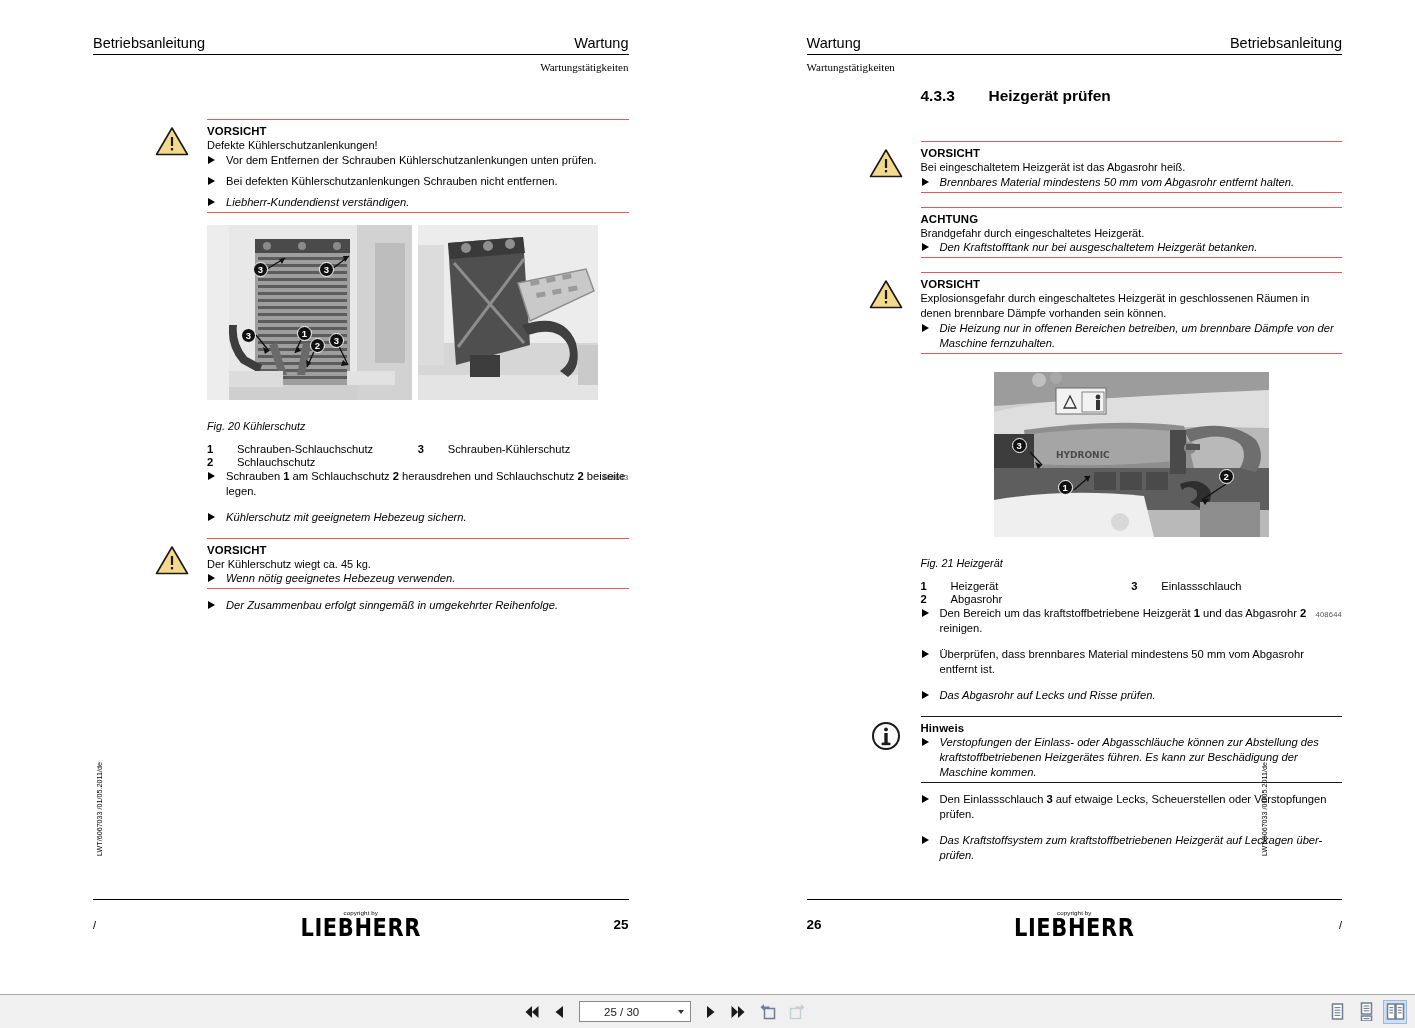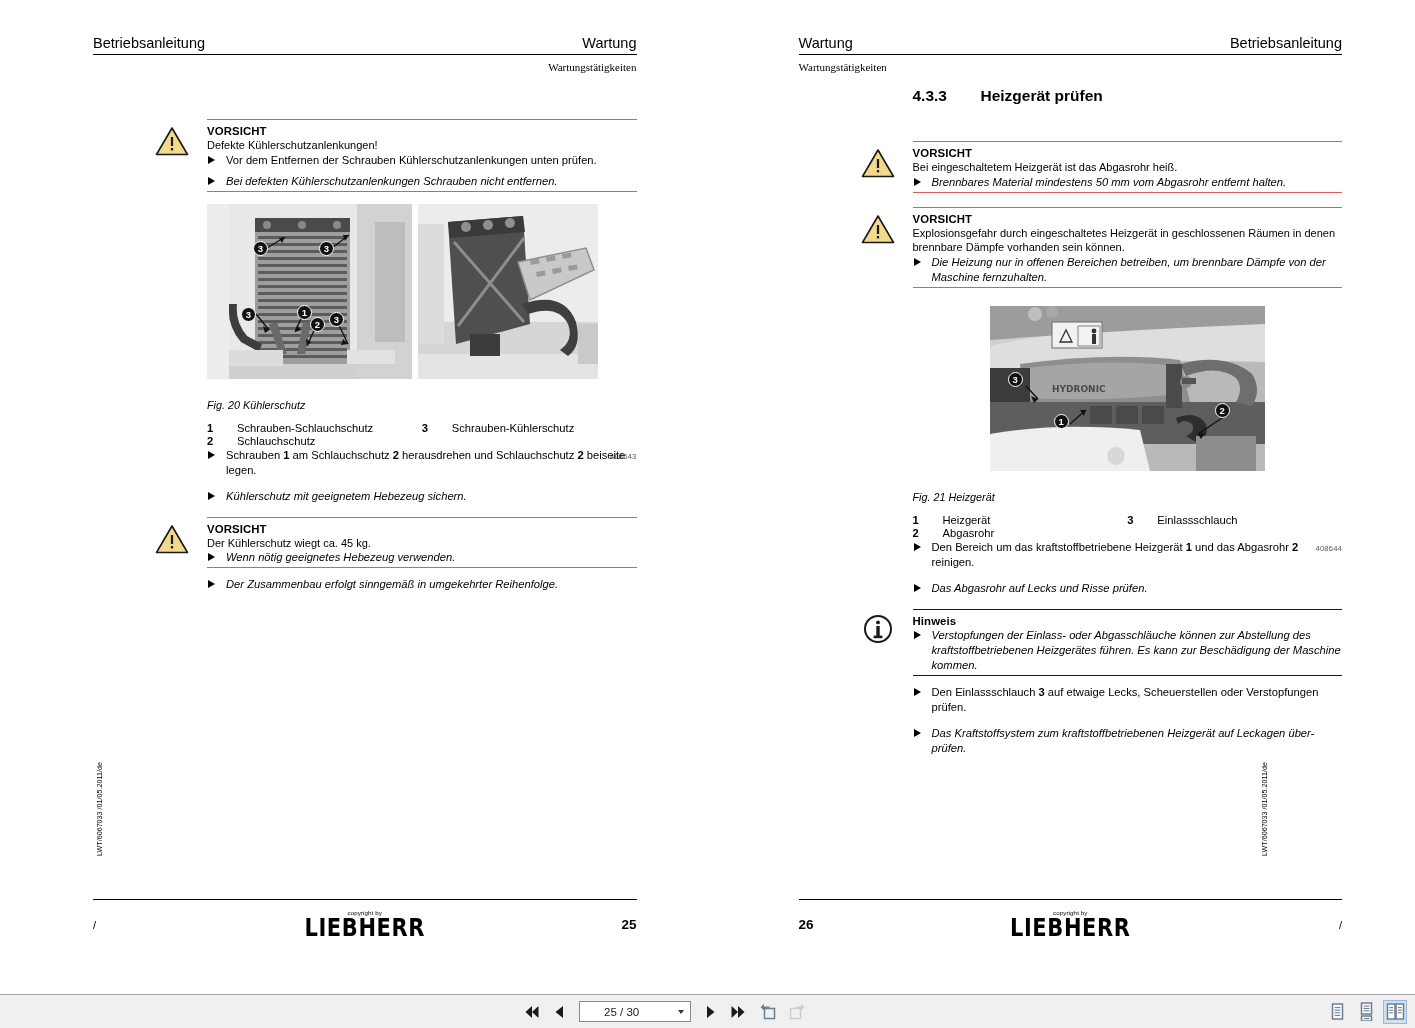--- a/index.html
+++ b/index.html
@@ -16,21 +16,21 @@
   }
 
   
   .viewer {
     position: absolute;
     left: 0; top: 0; right: 0;
     height: 994px;
     background: #ffffff;
     display: flex;
     justify-content: center;
-    gap: 0px;
+    gap: 8px;
     margin-left: 20px;
   }
 
   .page {
     position: relative;
     width: 690px;
     height: 994px;
     background: #ffffff;
     border: 1px solid #ffffff;
   }
@@ -337,20 +337,21 @@
                 <rect x="15.9" y="11" width="2.2" height="9" fill="#1a1a1a"></rect>
                 <rect x="15.9" y="22" width="2.2" height="2.4" fill="#1a1a1a"></rect>
               </svg>
             </span>
             <div class="adm-body">
               <div class="adm-title">VORSICHT</div>
               <div class="adm-text">Defekte Kühlerschutzanlenkungen!</div>
               <ul class="blist adm-list">
                 <li><span class="arrow"></span><span>Vor dem Entfernen der Schrauben Kühlerschutzanlenkungen unten prüfen.</span></li>
                 <li><span class="arrow"></span><span>Bei defekten Kühlerschutzanlenkungen Schrauben nicht entfernen.</span></li>
+                <li><span class="arrow"></span><span>Liebherr-Kundendienst verständigen.</span></li>
               </ul>
             </div>
           </div>
 
           <div class="figure">
             <div class="figbox">
 
               <div class="figpane" style="width:205px">
                 <svg class="photo" viewBox="0 0 205 175" preserveAspectRatio="none">
                   <rect width="205" height="175" fill="#e8e8e8"></rect>
@@ -537,20 +538,29 @@
             </span>
             <div class="adm-body">
               <div class="adm-title">VORSICHT</div>
               <div class="adm-text">Bei eingeschaltetem Heizgerät ist das Abgasrohr heiß.</div>
               <ul class="blist adm-list">
                 <li><span class="arrow"></span><span>Brennbares Material mindestens 50 mm vom Abgasrohr entfernt halten.</span></li>
               </ul>
             </div>
           </div>
 
+          <div class="adm" style="margin-top:14px">
+            <div class="adm-body">
+              <div class="adm-title">ACHTUNG</div>
+              <div class="adm-text">Brandgefahr durch eingeschaltetes Heizgerät.</div>
+              <ul class="blist adm-list">
+                <li><span class="arrow"></span><span>Den Kraftstofftank nur bei ausgeschaltetem Heizgerät betanken.</span></li>
+              </ul>
+            </div>
+          </div>
 
           <div class="adm" style="margin-top:14px">
             <span class="adm-icon">
               <svg viewBox="0 0 34 30" width="34" height="30">
                 <path d="M17 2 L32.5 28.5 L1.5 28.5 Z" fill="#f3d98b" stroke="#1a1a1a" stroke-width="1.6" stroke-linejoin="round"></path>
                 <rect x="15.9" y="11" width="2.2" height="9" fill="#1a1a1a"></rect>
                 <rect x="15.9" y="22" width="2.2" height="2.4" fill="#1a1a1a"></rect>
               </svg>
             </span>
             <div class="adm-body">
@@ -628,20 +638,21 @@
                 <div class="legrow">
                   <span class="k">3</span>
                   <span>Einlassschlauch</span>
                 </div>
               </div>
             </div>
           </div>
 
           <ul class="blist loose steps">
             <li><span class="arrow"></span>Den Bereich um das kraftstoffbetriebene Heizgerät <b class="ref">1</b> und das Abgasrohr <b class="ref">2</b> reinigen.</li>
+            <li><span class="arrow"></span><span>Überprüfen, dass brennbares Material mindestens 50 mm vom Abgasrohr entfernt ist.</span></li>
             <li><span class="arrow"></span><span>Das Abgasrohr auf Lecks und Risse prüfen.</span></li>
           </ul>
 
           <div class="adm note" style="margin-top:13px">
             <span class="adm-icon info">
               <svg viewBox="0 0 30 30" width="30" height="30">
                 <circle cx="15" cy="15" r="13" fill="#ffffff" stroke="#1a1a1a" stroke-width="2"></circle>
                 <circle cx="15" cy="8.4" r="1.9" fill="#1a1a1a"></circle>
                 <rect x="13.3" y="12" width="3.4" height="11" fill="#1a1a1a"></rect>
                 <rect x="10.6" y="21.6" width="8.8" height="2.6" fill="#1a1a1a"></rect>

